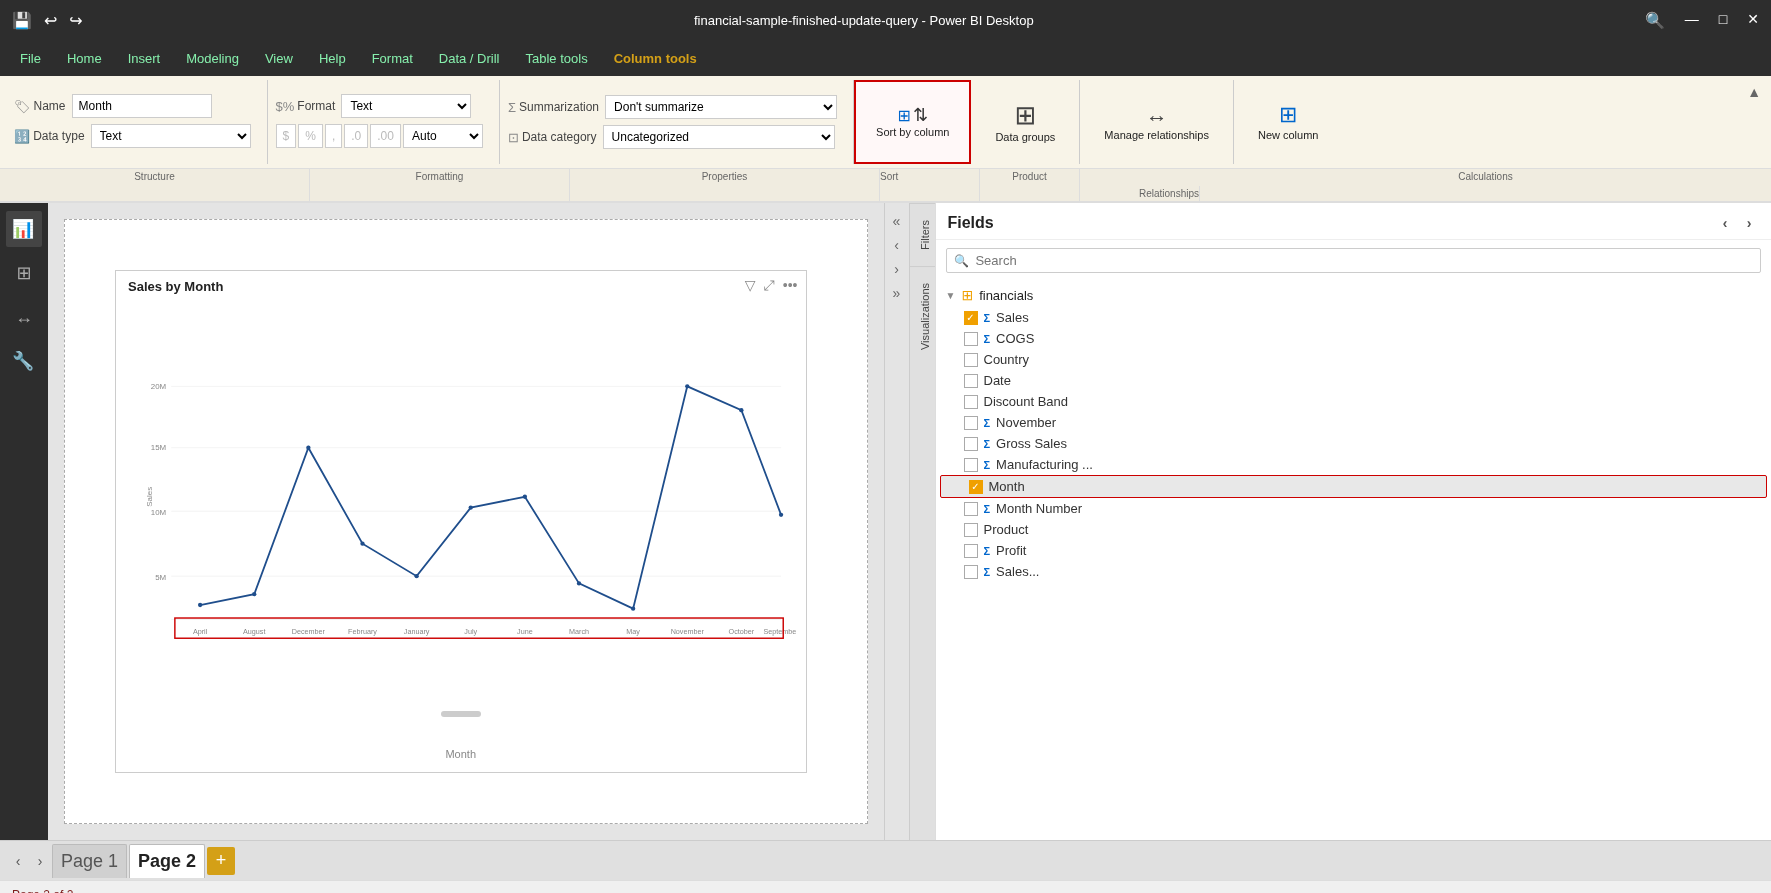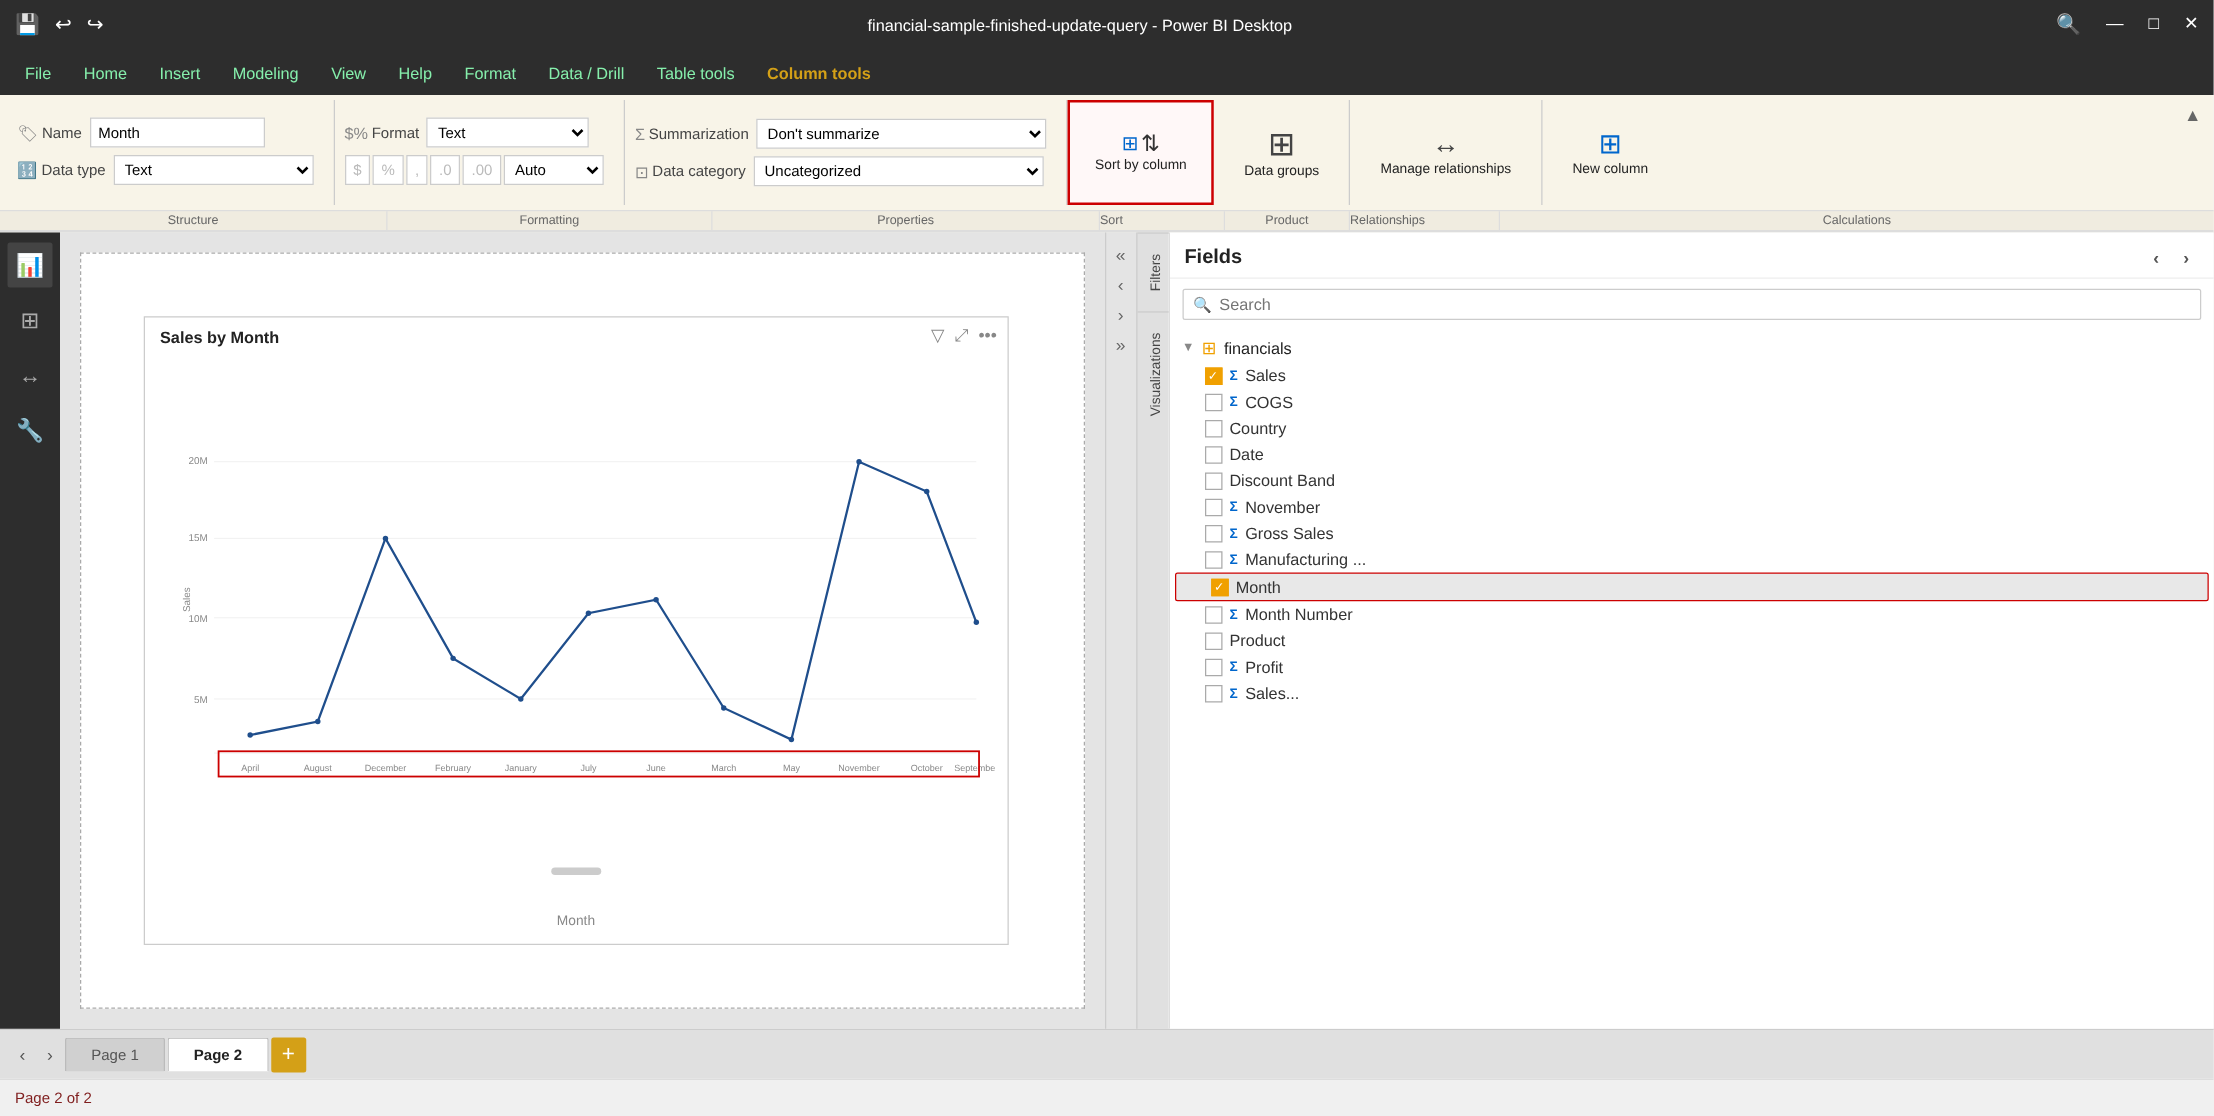--- a/index.html
+++ b/index.html
@@ -257,26 +257,26 @@
     .page-tabs {
       background: #e0e0e0;
       height: 40px;
       display: flex;
       align-items: center;
       padding: 0 8px;
       gap: 2px;
       border-top: 1px solid #ccc;
     }
     .page-tab {
-      padding: 6px 20px;
+      padding: 6px 8px;
       background: #d0d0d0;
       border: 1px solid #bbb;
       border-bottom: none;
       cursor: pointer;
-      font-size: 12px;
+      font-size: 18px;
       color: #555;
       border-radius: 2px 2px 0 0;
     }
     .page-tab.active {
       background: white;
       color: #222;
       font-weight: 600;
       border-color: #bbb;
     }
     .page-tab-new {
@@ -519,21 +519,21 @@
       <span style="font-size:14px;color:#666;cursor:pointer;">▲</span>
     </div>
   </div>
 
   <div style="display:flex;border-top:1px solid #ddd;background:#f0ece0;">
     <div style="font-size:10px;color:#666;text-align:center;padding:2px 0;border-right:1px solid #ddd;width:310px;">Structure</div>
     <div style="font-size:10px;color:#666;text-align:center;padding:2px 0;border-right:1px solid #ddd;width:260px;">Formatting</div>
     <div style="font-size:10px;color:#666;text-align:center;padding:2px 0;border-right:1px solid #ddd;width:310px;">Properties</div>
     <div style="font-size:10px;color:#666;text-align:left;padding:2px 0;border-right:1px solid #ddd;width:100px;">Sort</div>
     <div style="font-size:10px;color:#666;text-align:center;padding:2px 0;border-right:1px solid #ddd;width:100px;">Product</div>
-    <div style="font-size:10px;color:#666;text-align:left;padding:2px 0;border-right:1px solid #ddd;width:120px;">Relationships</div>
+    <div style="font-size:10px;color:#666;text-align:right;padding:2px 0;border-right:1px solid #ddd;width:120px;margin-top:17px;">Relationships</div>
     <div style="font-size:10px;color:#666;text-align:center;padding:2px 0;flex:1;">Calculations</div>
   </div>
 </div>
 
 <div style="display:flex;height:calc(893px - 40px - 36px - 112px - 40px - 28px);">
 
   <div class="left-icons">
     <div class="left-icon-btn active">📊</div>
     <div class="left-icon-btn">⊞</div>
     <div class="left-icon-btn">↔</div>

